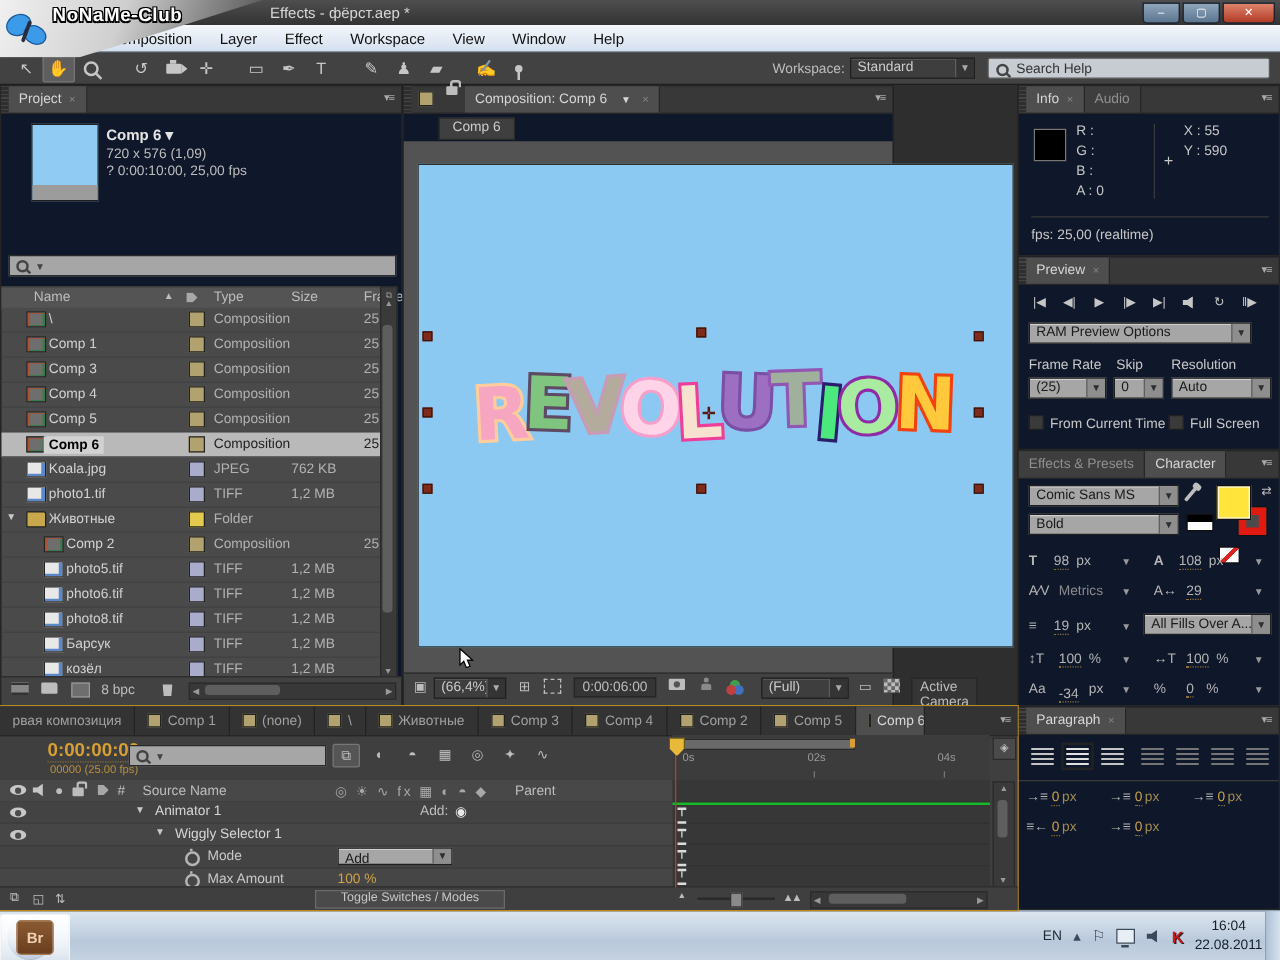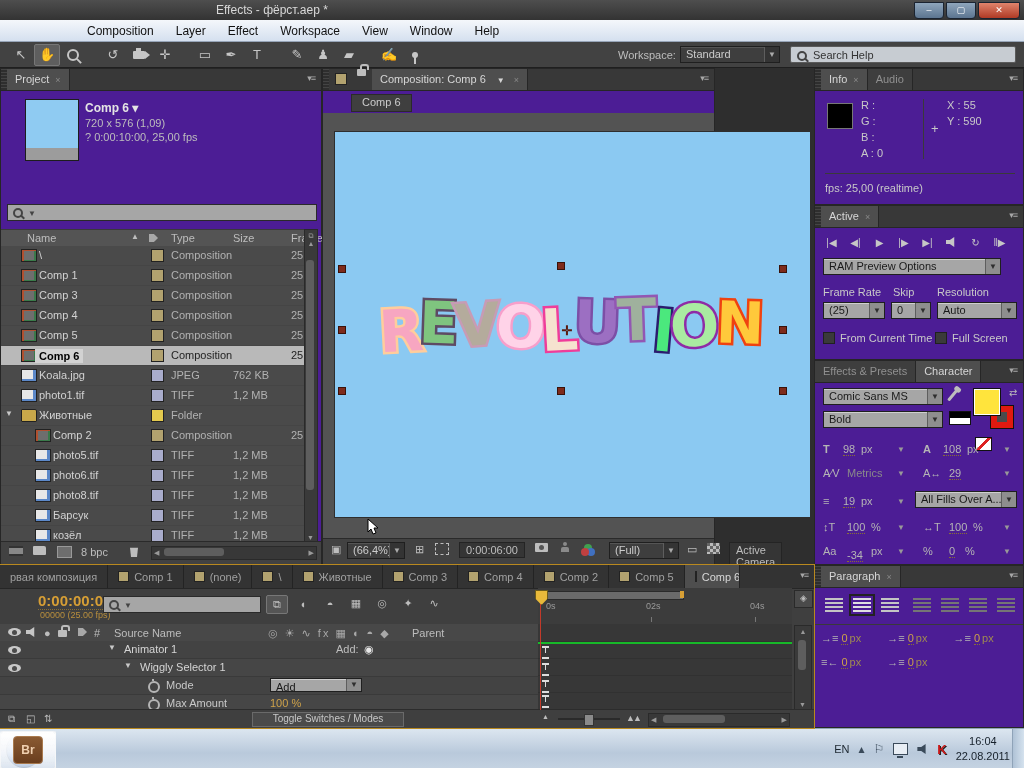--- a/index.html
+++ b/index.html
@@ -38,21 +38,21 @@
   .ccam i::before{content:'';position:absolute;left:3px;top:-3px;width:5px;height:3px;background:#C6C6C6;}
   .ccam i::after{content:'';position:absolute;right:-5px;top:0;border-left:5px solid #C6C6C6;border-top:4px solid transparent;border-bottom:4px solid transparent;}
   .cpin i{width:6px;height:6px;background:#C6C6C6;border-radius:50%;display:inline-block;position:relative;}
   .cpin i::after{content:'';position:absolute;left:2px;top:5px;width:2px;height:7px;background:#C6C6C6;}
   .ws-label{position:absolute;left:618px;top:7px;color:#BDBDBD;}
   .searchhelp{position:absolute;left:790px;top:4px;width:226px;height:17px;background:#C7CCD2;
               border:1px solid #5a5a5a;border-radius:2px;color:#333;line-height:16px;padding-left:22px;box-sizing:border-box;}
   .mag{display:inline-block;width:6px;height:6px;border:2px solid #444;border-radius:50%;position:relative;}
   .mag::after{content:'';position:absolute;width:5px;height:2px;background:#444;transform:rotate(45deg);right:-4px;bottom:-2px;}
   
-  .panel{position:absolute;background:#4c1d95;border:1px solid #262626;box-sizing:border-box;}
+  .panel{position:absolute;background:#0f172a;border:1px solid #262626;box-sizing:border-box;}
   .tabstrip{position:absolute;left:0;top:0;right:0;height:21px;background:#383838;border-bottom:1px solid #262626;display:flex;}
   .tab{padding:0 8px;line-height:20px;color:#909090;background:#3E3E3E;border-right:1px solid #262626;white-space:nowrap;}
   .tab.on{background:#4E4E4E;color:#D6D6D6;}
   .tab .x{margin-left:6px;color:#888;font-size:9px;}
   .pmenu{position:absolute;right:6px;top:4px;color:#A8A8A8;font-size:9px;letter-spacing:-1px;}
   .grip{width:6px;background:repeating-linear-gradient(#444 0 1px,#2e2e2e 1px 3px);}
   .dd{position:absolute;height:17px;background:#A6A6A6;border:1px solid #1f1f1f;color:#1a1a1a;
       line-height:15px;padding:0 5px;box-sizing:border-box;box-shadow:inset 0 1px 0 #CFCFCF;white-space:nowrap;overflow:hidden;}
   .dd .arr{position:absolute;right:0;top:0;bottom:0;width:14px;background:#8E8E8E;border-left:1px solid #5e5e5e;
            color:#2e2e2e;font-size:8px;text-align:center;line-height:15px;}
@@ -250,20 +250,28 @@
 
   <span class="mitem">Composition</span>
       <span class="mitem">Layer</span>
       <span class="mitem">Effect</span>
       <span class="mitem">Workspace</span>
       <span class="mitem">View</span>
       <span class="mitem">Window</span>
       <span class="mitem">Help</span>
     </div>
 
+  <div class="watermark">
+    <svg width="40" height="34" style="position:absolute;left:2px;top:8px">
+      <ellipse class="bfly-wing" cx="13" cy="12" rx="10" ry="8" transform="rotate(-25 13 12)"></ellipse>
+      <ellipse class="bfly-wing" cx="26" cy="20" rx="9" ry="7" transform="rotate(25 26 20)"></ellipse>
+      <rect class="bfly-body" x="18" y="8" width="3" height="18" rx="1.5" transform="rotate(20 19 16)"></rect>
+    </svg>
+    <span class="wm-text">NoNaMe-Club</span>
+  </div>
 
   <div class="toolbar">
     <div style="display:flex">
 
         <span class="tool">
           <i class="tglyph">↖</i>
         </span>
 
         <span class="tool sel">
           <i class="tglyph">✋</i>
@@ -599,21 +607,21 @@
     <div class="infdiv"></div>
     <span class="inflbl" style="left:116px;top:52px;font-size:13px">+</span>
     <span class="inflbl" style="left:132px;top:30px"><span>X :</span> <span>55</span></span>
     <span class="inflbl" style="left:132px;top:46px"><span>Y :</span> <span>590</span></span>
     <div class="fps-line">fps: 25,00 (realtime)</div>
   </div>
 
   <div id="preview" class="panel">
     <div class="tabstrip">
       <div class="grip"></div>
-      <div class="tab on"><span>Active</span><span class="x">×</span></div>
+      <div class="tab on"><span>Preview</span><span class="x">×</span></div>
       <span class="pmenu">▾≡</span>
     </div>
     <div class="transport">
 
     <span class="tbtn">
           <i style="font-style:normal">|◀</i>
         </span>
         <span class="tbtn">
           <i style="font-style:normal">◀|</i>
         </span>

